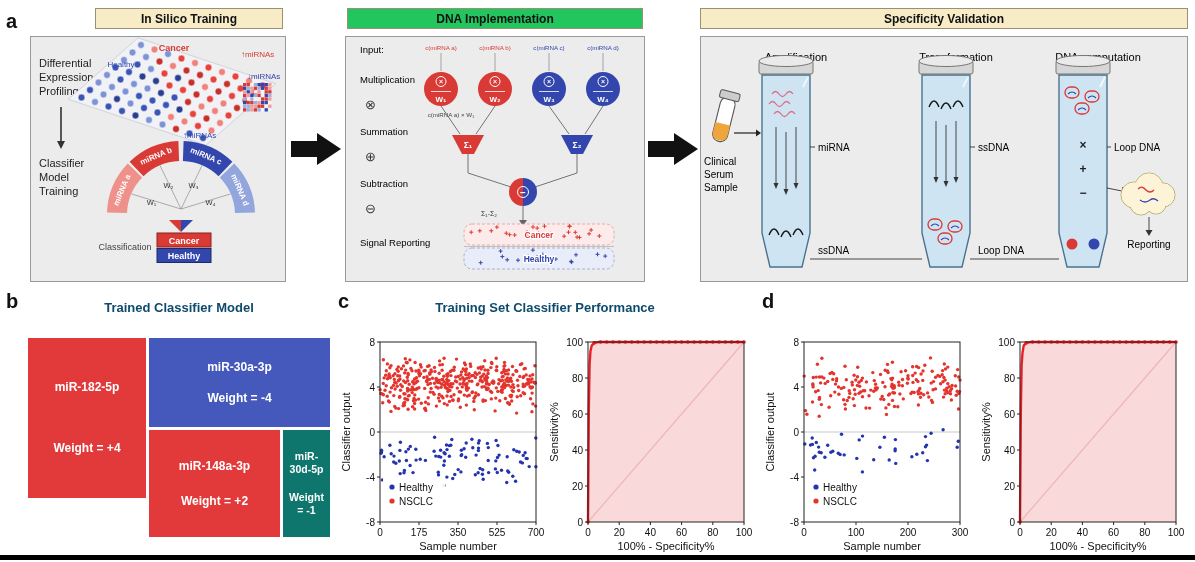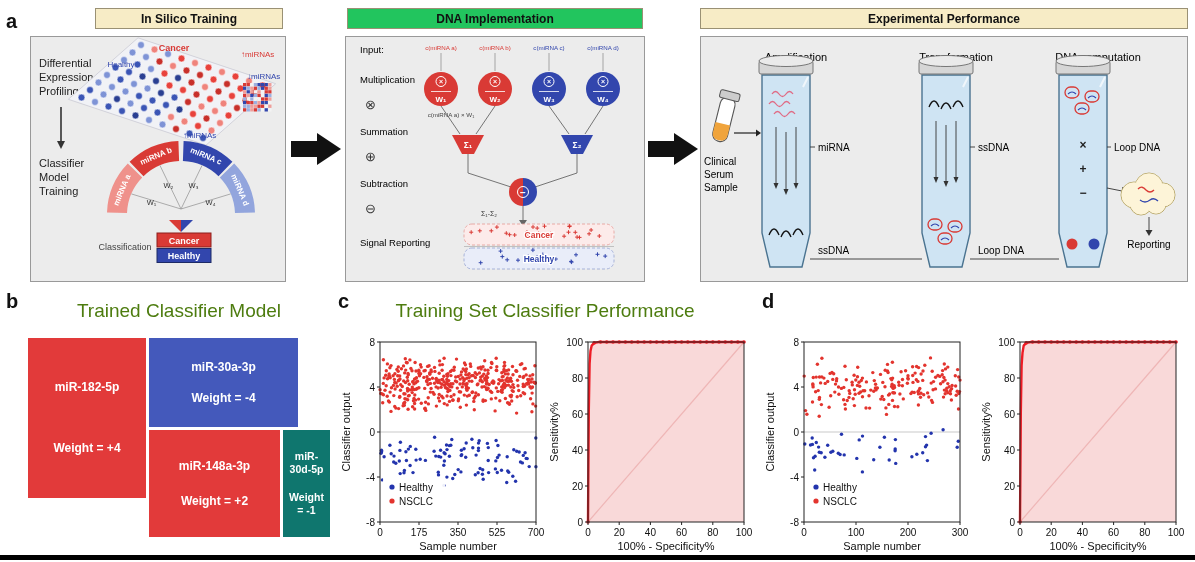--- a/index.html
+++ b/index.html
@@ -1,42 +1,42 @@
 <!DOCTYPE html>
 <html><head>
 <meta charset="utf-8">
 <style>
   *{margin:0;padding:0;box-sizing:border-box}
   body{background:#fff}
   .canvas{position:relative;width:1195px;height:562px;background:#fff;font-family:"Liberation Sans",sans-serif;overflow:hidden;color:#111}
   .ltr{position:absolute;font-weight:bold;font-size:20px;color:#111}
   .hdr{position:absolute;background:#f7ecc6;border:1px solid #9a9174;display:flex;align-items:center;justify-content:center;font-weight:bold;font-size:12px;color:#111;text-align:center}
   .panel{position:absolute;background:#ececec;border:1px solid #999}
-  .ttl{position:absolute;font-weight:normal;font-size:19px;text-align:center;color:#4d7c0f}
+  .ttl{position:absolute;font-weight:bold;font-size:13px;text-align:center;color:#0c4a6e}
   .tm{position:absolute}
   .tm-cell{position:absolute;display:flex;flex-direction:column;align-items:center;justify-content:center;text-align:center;color:#fff;font-weight:bold;font-size:12px;line-height:1.25}
   .chart{position:absolute}
   .flow-arrow{position:absolute}
   .bottom-bar{position:absolute;background:#000}
   svg{display:block}
   svg text{font-family:"Liberation Sans",sans-serif}
 </style>
 </head>
 <body>
 
 <div class="canvas">
 
   <div class="ltr" style="left:6px;top:10px">a</div>
   <div class="ltr" style="left:6px;top:290px">b</div>
   <div class="ltr" style="left:338px;top:290px">c</div>
   <div class="ltr" style="left:762px;top:290px">d</div>
 
   <div class="hdr" style="left: 95px; top: 8px; width: 188px; height: 21px; background: rgb(247, 236, 198);">In Silico Training</div>
   <div class="hdr" style="left: 347px; top: 8px; width: 296px; height: 21px; background: #22c55e;">DNA Implementation</div>
-  <div class="hdr" style="left: 700px; top: 8px; width: 488px; height: 21px; background: rgb(247, 236, 198);">Experimental Performance</div>
+  <div class="hdr" style="left: 700px; top: 8px; width: 488px; height: 21px; background: rgb(247, 236, 198);">Specificity Validation</div>
 
   <svg class="flow-arrow" style="left:291px;top:131px" width="52" height="36">
       <polygon points="0,10 26,10 26,2 50,18 26,34 26,26 0,26" fill="#111"></polygon>
     </svg>
   <svg class="flow-arrow" style="left:648px;top:131px" width="52" height="36">
       <polygon points="0,10 26,10 26,2 50,18 26,34 26,26 0,26" fill="#111"></polygon>
     </svg>
 
   <div class="panel" style="left: 30px; top: 36px; width: 256px; height: 246px; background: rgb(236, 236, 236);">
     <svg width="254" height="244" viewBox="0 0 254 244">
@@ -495,21 +495,21 @@
       <text x="448" y="211" font-size="10" text-anchor="middle">Reporting</text>
     </svg>
   </div>
 
   <div class="ttl" style="left:28px;top:300px;width:302px">Trained Classifier Model</div>
   <div class="tm" style="left:28px;top:338px;width:302px;height:199px">
     <div class="tm-cell" style="left: 0px; top: 0px; width: 118px; height: 160px; gap: 46px; background: rgb(226, 58, 58);">
       <div>miR-182-5p</div>
       <div>Weight = +4</div>
     </div>
-    <div class="tm-cell" style="left: 121px; top: 0px; width: 149px; height: 89px; gap: 16px; background: rgb(68, 89, 187);">
+    <div class="tm-cell" style="left: 121px; top: 0px; width: 181px; height: 89px; gap: 16px; background: rgb(68, 89, 187);">
       <div>miR-30a-3p</div>
       <div>Weight = -4</div>
     </div>
     <div class="tm-cell" style="left: 121px; top: 92px; width: 131px; height: 107px; gap: 20px; background: rgb(226, 58, 58);">
       <div>miR-148a-3p</div>
       <div>Weight = +2</div>
     </div>
     <div class="tm-cell" style="left: 255px; top: 92px; width: 47px; height: 107px; gap: 14px; font-size: 10.5px; background: #0f766e;">
       <div style="width:42px">miR-30d-5p</div>
       <div style="width:42px">Weight = -1</div>

